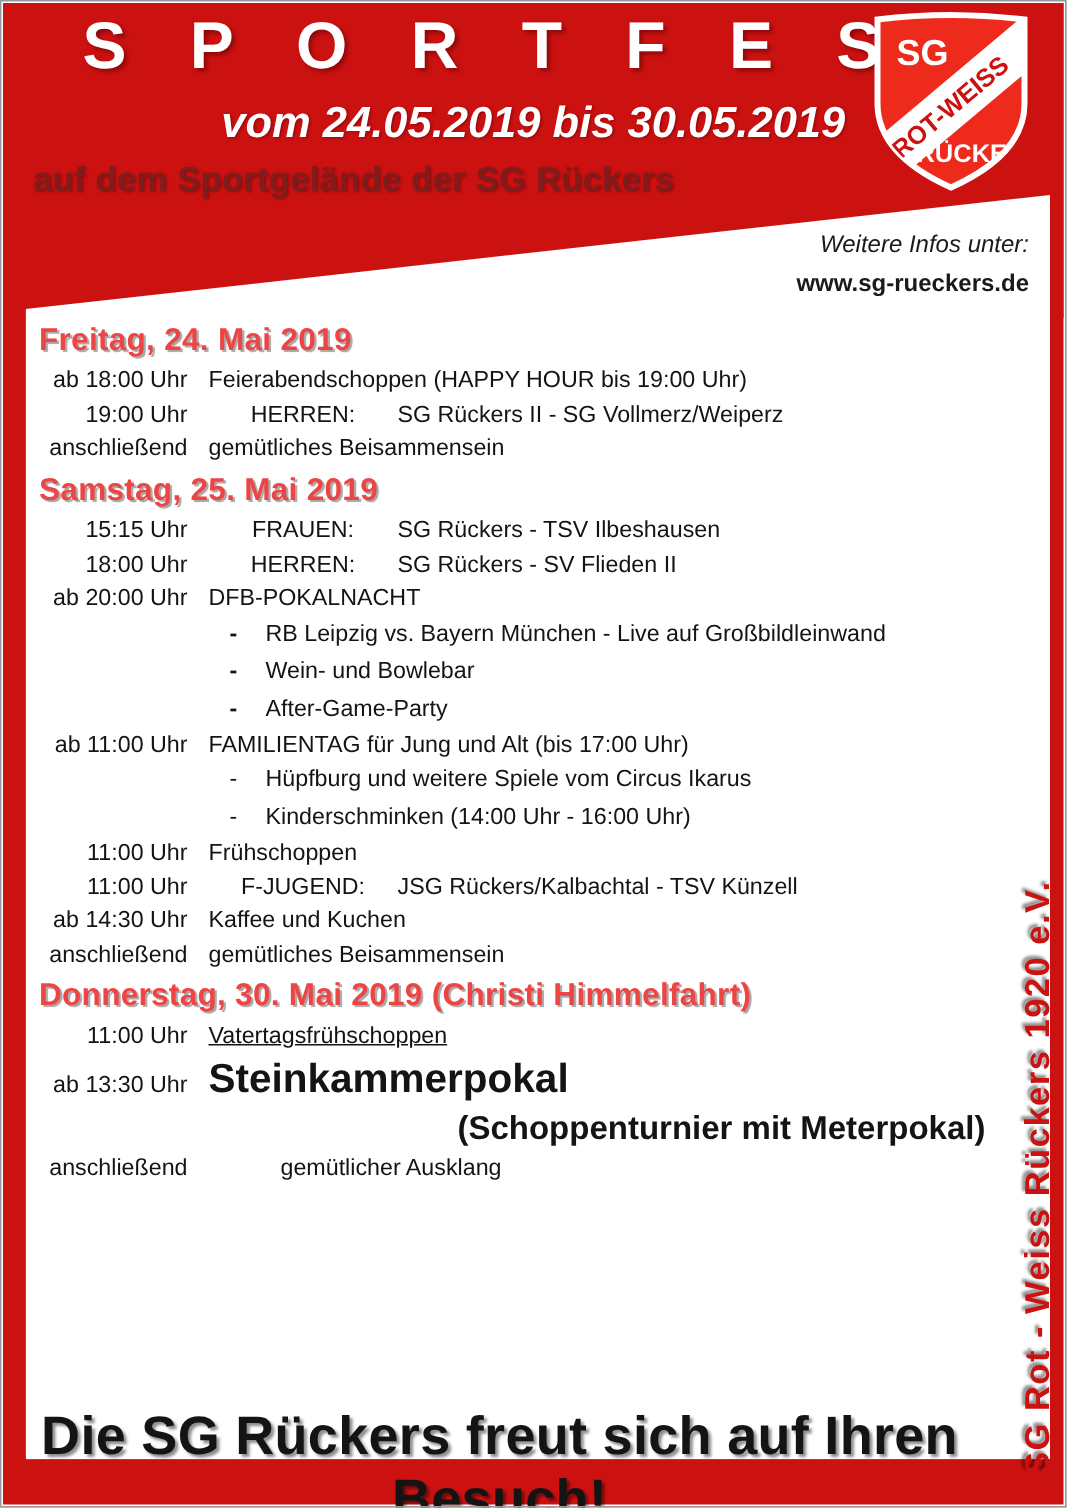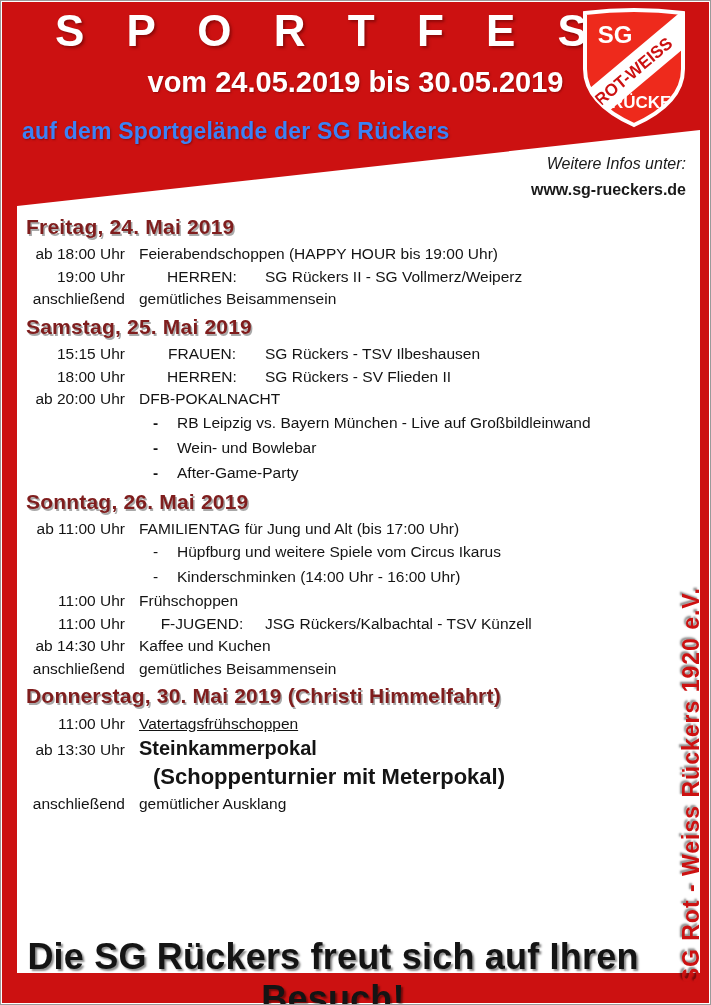--- a/index.html
+++ b/index.html
@@ -70,26 +70,27 @@
     position: absolute;
     left: 0; right: 0;
     top: 66px;
     text-align: center;
     color: #ffffff;
     font-size: 29px;
     font-weight: bold;
     letter-spacing: 0px;
     text-shadow: 1px 1px 2px rgba(90,0,0,0.5);
     z-index: 20;
+    font-style: italic;
   }
   .title-place {
     position: absolute;
     left: 22px;
-    top: 118px;
-    color: #3b82f6;
+    top: 106px;
+    color: #7f1d1d;
     font-size: 23px;
     font-weight: bold;
     letter-spacing: 0.2px;
     text-shadow: 1px 1px 2px rgba(90,0,0,0.5);
     z-index: 20;
   }
   
   .logo {
     position: absolute;
     right: 18px;
@@ -131,21 +132,21 @@
   
   .schedule {
     position: absolute;
     left: 17px;
     top: 214px;
     width: 640px;
     z-index: 25;
   }
   .day-block { margin-bottom: 2px; }
   .day-head {
-    color: #7f1d1d;
+    color: #ef4444;
     font-size: 21px;
     font-weight: bold;
     letter-spacing: 0.2px;
     text-shadow: 1.5px 1.5px 0.5px rgba(140,140,140,0.75);
     margin: 0 0 6px 9px;
     line-height: 1.25;
   }
   .row {
     display: flex;
     align-items: baseline;
@@ -182,30 +183,31 @@
   }
   .bullet .dash {
     width: 24px;
     flex: 0 0 24px;
   }
   .bullet.strong .dash { font-weight: bold; }
   .bullet .btext { white-space: nowrap; }
 
   
   .row.big .desc {
-    font-size: 20px;
+    font-size: 27px;
     font-weight: bold;
   }
   .bigline {
     padding-left: 136px;
     font-size: 22px;
     font-weight: bold;
     color: #141414;
     margin-bottom: 8px;
     line-height: 1.05;
+    text-align: right;
   }
 
   .slogan {
     position: absolute;
     left: 17px;
     width: 632px;
     top: 936px;
     text-align: center;
     font-size: 36px;
     font-weight: bold;
@@ -294,21 +296,20 @@
         <div class="bullet strong">
           <span class="dash">-</span>
           <span class="btext">Wein- und Bowlebar</span>
         </div>
         <div class="bullet strong">
           <span class="dash">-</span>
           <span class="btext">After-Game-Party</span>
         </div>
       </div>
       <div class="day-block">
-        <div class="day-head">Sonntag, 26. Mai 2019</div>
         <div class="row bold">
           <div class="time">ab 11:00 Uhr</div>
           <div class="desc" style="padding-left: 0px;">FAMILIENTAG für Jung und Alt (bis 17:00 Uhr)</div>
         </div>
         <div class="bullet">
           <span class="dash">-</span>
           <span class="btext">Hüpfburg und weitere Spiele vom Circus Ikarus</span>
         </div>
         <div class="bullet">
           <span class="dash">-</span>
@@ -338,21 +339,21 @@
           <div class="time">11:00 Uhr</div>
           <div class="desc" style="padding-left: 0px; text-decoration: underline;">Vatertagsfrühschoppen</div>
         </div>
         <div class="row bold big">
           <div class="time">ab 13:30 Uhr</div>
           <div class="desc" style="padding-left: 0px;">Steinkammerpokal</div>
         </div>
         <div class="bigline">(Schoppenturnier mit Meterpokal)</div>
         <div class="row">
           <div class="time">anschließend</div>
-          <div class="desc" style="padding-left: 0px;">gemütlicher Ausklang</div>
+          <div class="desc" style="padding-left: 0px; margin-left: 48px;">gemütlicher Ausklang</div>
         </div>
       </div>
     </div>
 
   <div class="slogan">Die SG Rückers freut sich auf Ihren Besuch!</div>
 
   <div class="frame-edge"></div>
 </div>
 
 </body></html>

